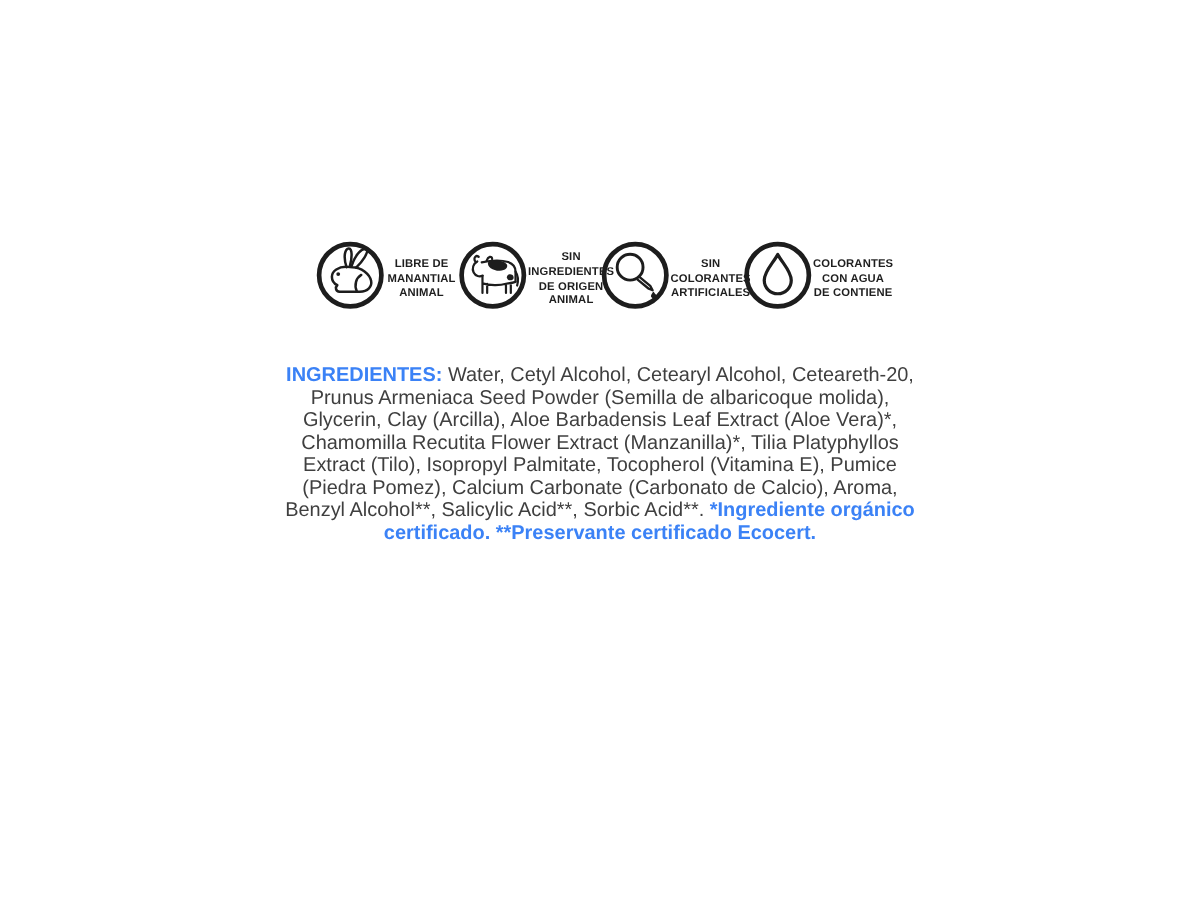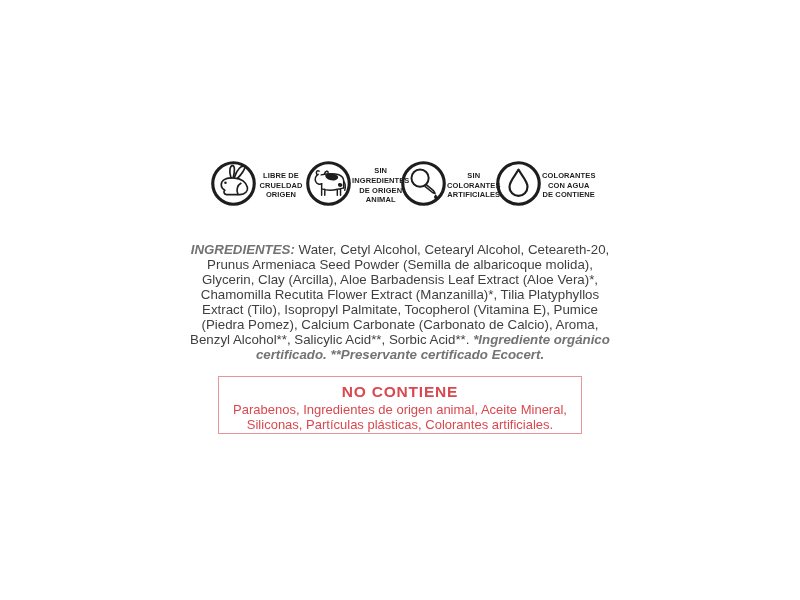--- a/index.html
+++ b/index.html
@@ -27,21 +27,21 @@
     margin-top:4px;text-align:center;
     font-size:7.5px;font-weight:bold;line-height:1.32;
     color:#1e1e1e;letter-spacing:0.1px;
   }
   
   .ingredients{
     position:absolute;top:242px;left:50%;transform:translateX(-50%);
     width:422px;margin:0;text-align:center;
     font-size:13.3px;line-height:15px;color:var(--text-dark);
   }
-  .ingredients strong{color:#737373;font-style:italic;}
+  .ingredients strong{color:#3b82f6;}
   
   .no-box{
     position:absolute;top:376px;left:50%;transform:translateX(-50%);
     width:364px;height:58px;box-sizing:border-box;
     border:1.5px solid var(--border-pink);
     text-align:center;
   }
   .no-title{
     margin-top:6px;
     font-size:15.5px;font-weight:bold;letter-spacing:0.8px;
@@ -67,21 +67,21 @@
             <path d="M21.5,18.5 C19,11 20.5,6 23,5.8 C25.5,5.6 25.3,12 23.8,17.5"></path>
             <path d="M25,17.5 C27.5,9.5 32.5,5 35,6.5 C37,8 32,15 28,18.8"></path>
             <path d="M22,18.3 C16,18 11.5,21 11.5,25 C11.5,27.8 13.2,29.8 15.2,30.8 C13.6,32.2 14,35 16.8,35.3 L30.5,35.3 C36,35.3 39,31.6 38.2,27.8 C37.2,23 31.5,18.6 25.5,18.5 Z"></path>
             <path d="M28.5,35 C26.5,30.5 28,25.8 31.5,23.8"></path>
           </g>
           <circle cx="15.8" cy="23.2" r="1.3" fill="#1d1d1d"></circle>
         </svg>
       </span>
       <div class="badge-label">
         <div>LIBRE DE</div>
-        <div>CRUELDAD ORIGEN</div>
+        <div>MANANTIAL ANIMAL</div>
       </div>
     </div>
 
     <div class="badge">
       <span class="icon">
         <svg viewBox="0 0 48 48" xmlns="http://www.w3.org/2000/svg">
           <circle cx="24" cy="24" r="21.2" fill="none" stroke="#1d1d1d" stroke-width="3.2"></circle>
           <g fill="none" stroke="#1d1d1d" stroke-width="1.5" stroke-linejoin="round" stroke-linecap="round">
             <path d="M12.2,14.8 C10.6,12.2 12.4,10 14.4,11.4"></path>
             <path d="M19.8,14.2 C20.8,11.2 23.4,10.4 23.6,13"></path>
@@ -125,18 +125,14 @@
       <div class="badge-label">
         <div>COLORANTES CON AGUA</div>
         <div>DE CONTIENE</div>
       </div>
     </div>
 
   </div>
 
   <p class="ingredients"><strong>INGREDIENTES:</strong><span> Water, Cetyl Alcohol, Cetearyl Alcohol, Ceteareth-20, Prunus Armeniaca Seed Powder (Semilla de albaricoque molida), Glycerin, Clay (Arcilla), Aloe Barbadensis Leaf Extract (Aloe Vera)*, Chamomilla Recutita Flower Extract (Manzanilla)*, Tilia Platyphyllos Extract (Tilo), Isopropyl Palmitate, Tocopherol (Vitamina E), Pumice (Piedra Pomez), Calcium Carbonate (Carbonato de Calcio), Aroma, Benzyl Alcohol**, Salicylic Acid**, Sorbic Acid**. </span><strong>*Ingrediente orgánico certificado. **Preservante certificado Ecocert.</strong></p>
 
-  <div class="no-box">
-    <div class="no-title">NO CONTIENE</div>
-    <p class="no-body">Parabenos, Ingredientes de origen animal, Aceite Mineral, Siliconas, Partículas plásticas, Colorantes artificiales.</p>
-  </div>
 
 </div>
 
 </body></html>

